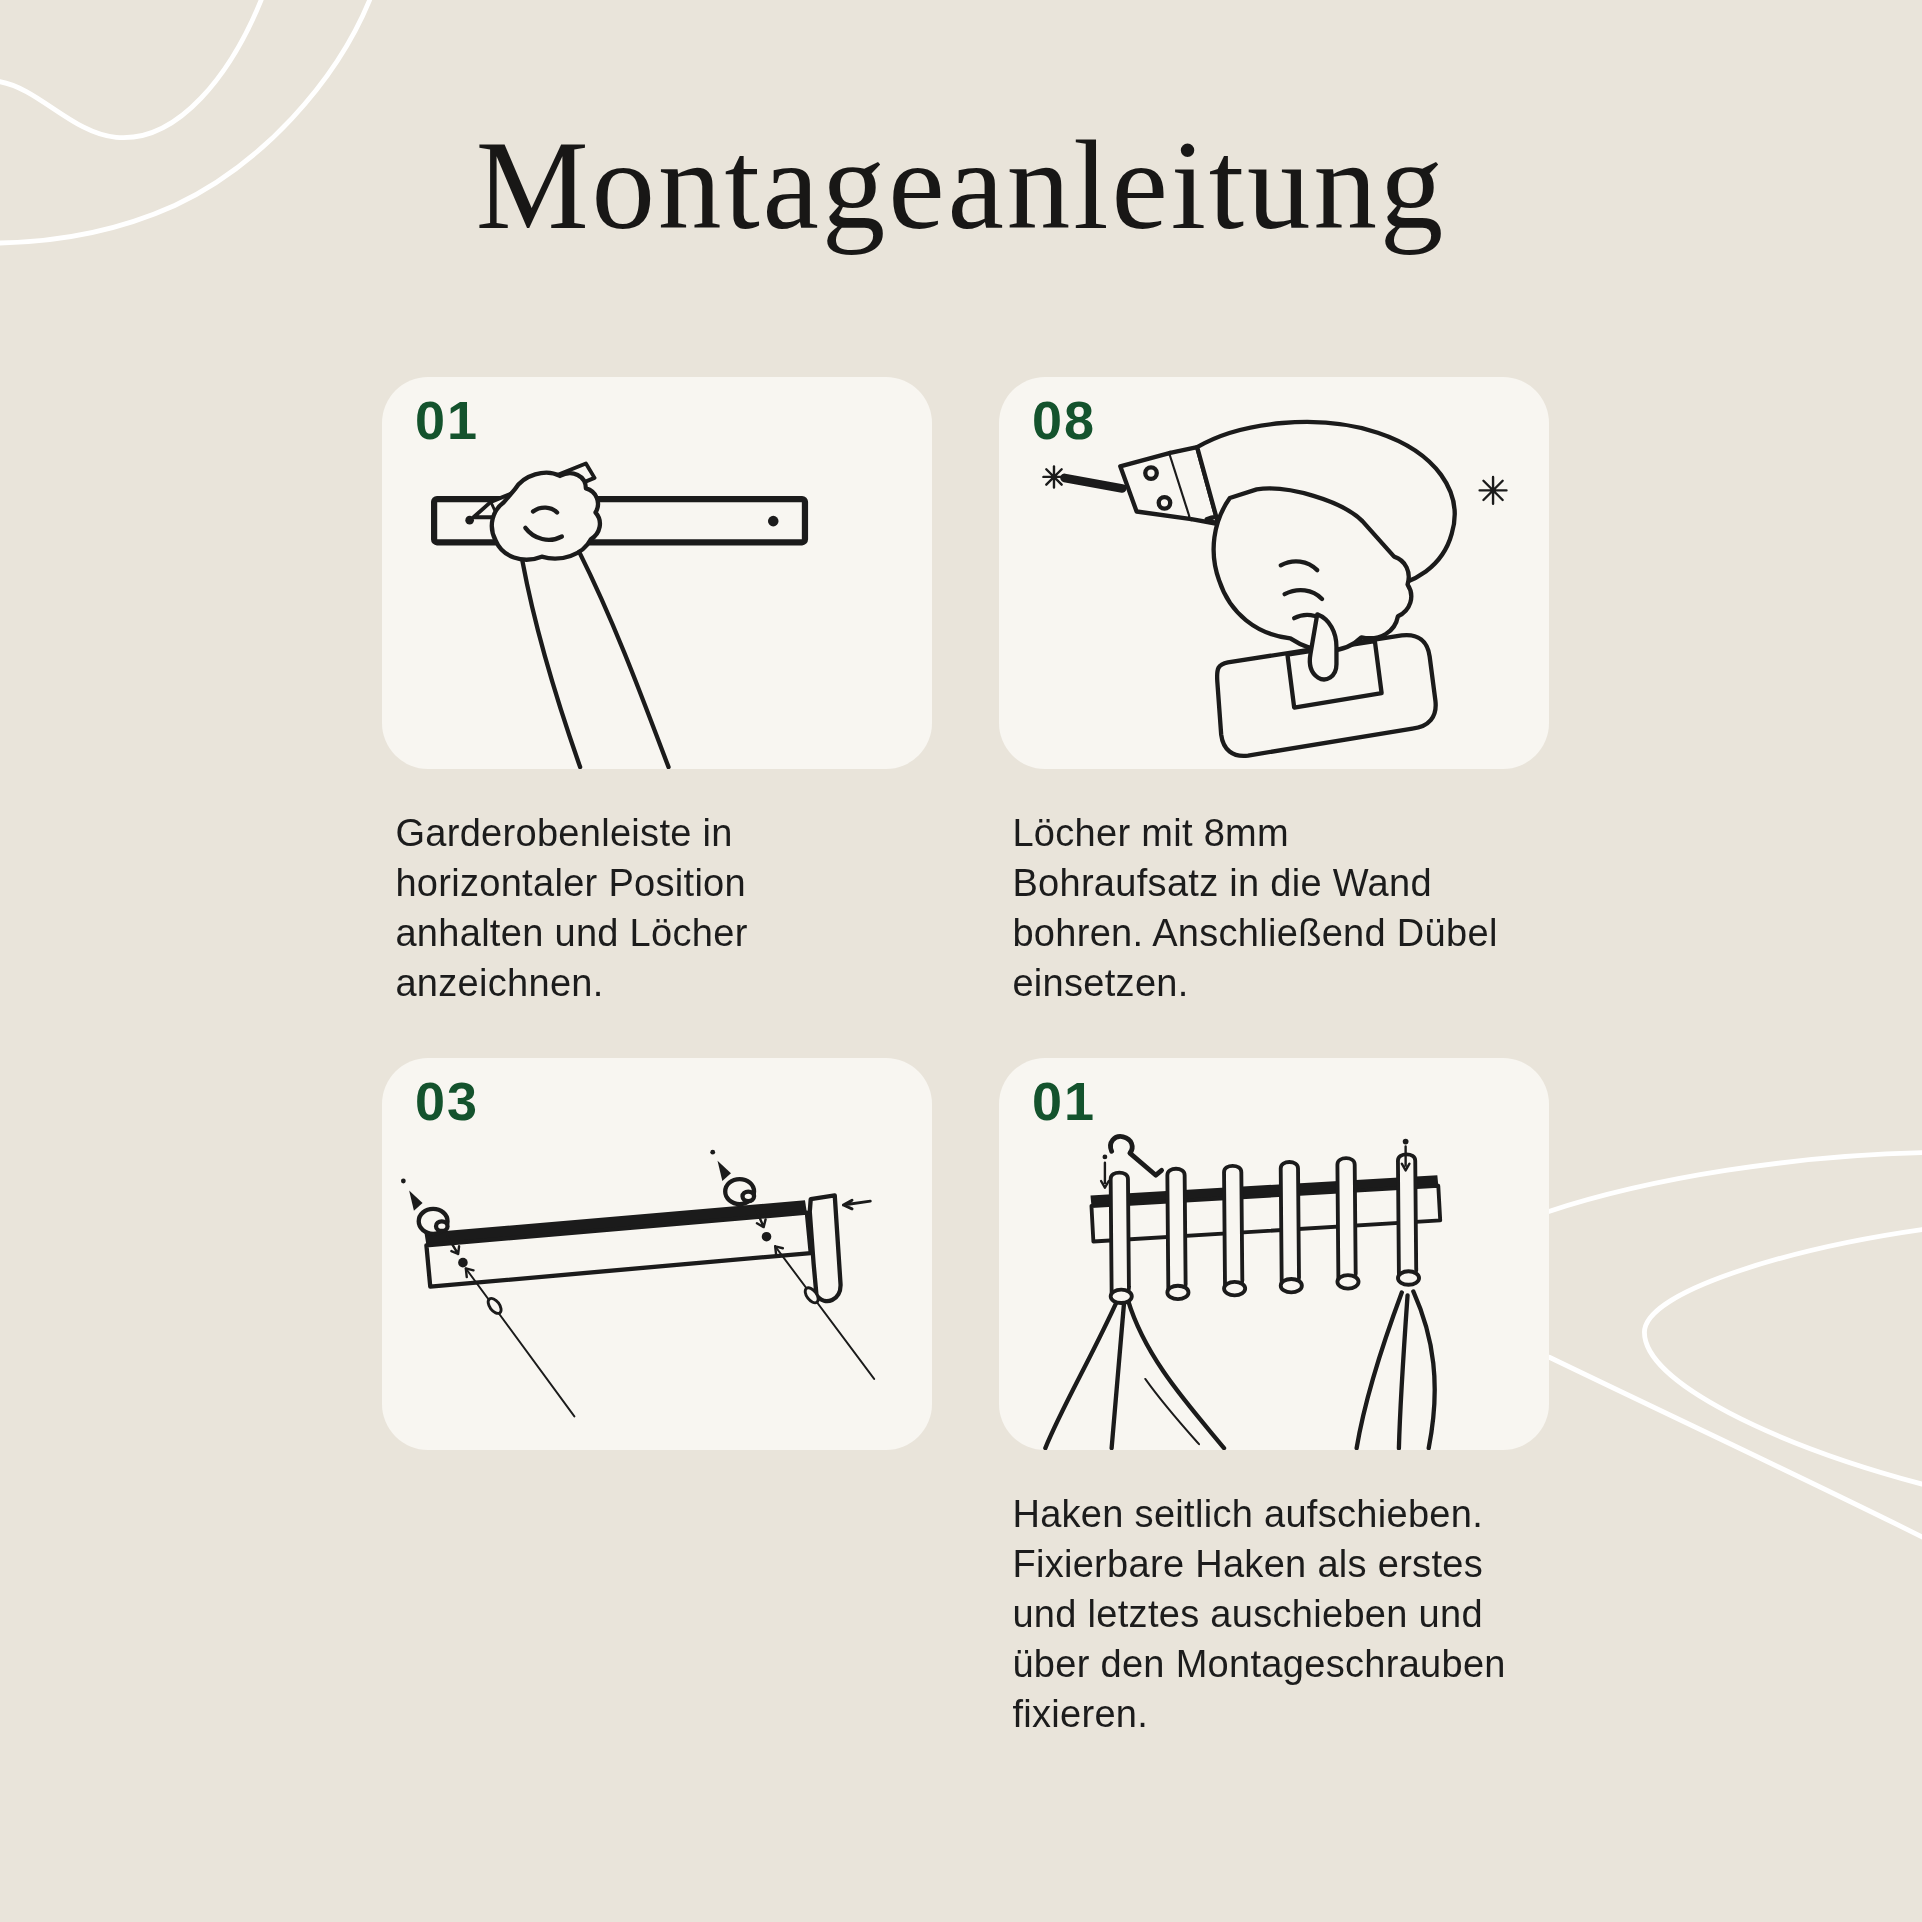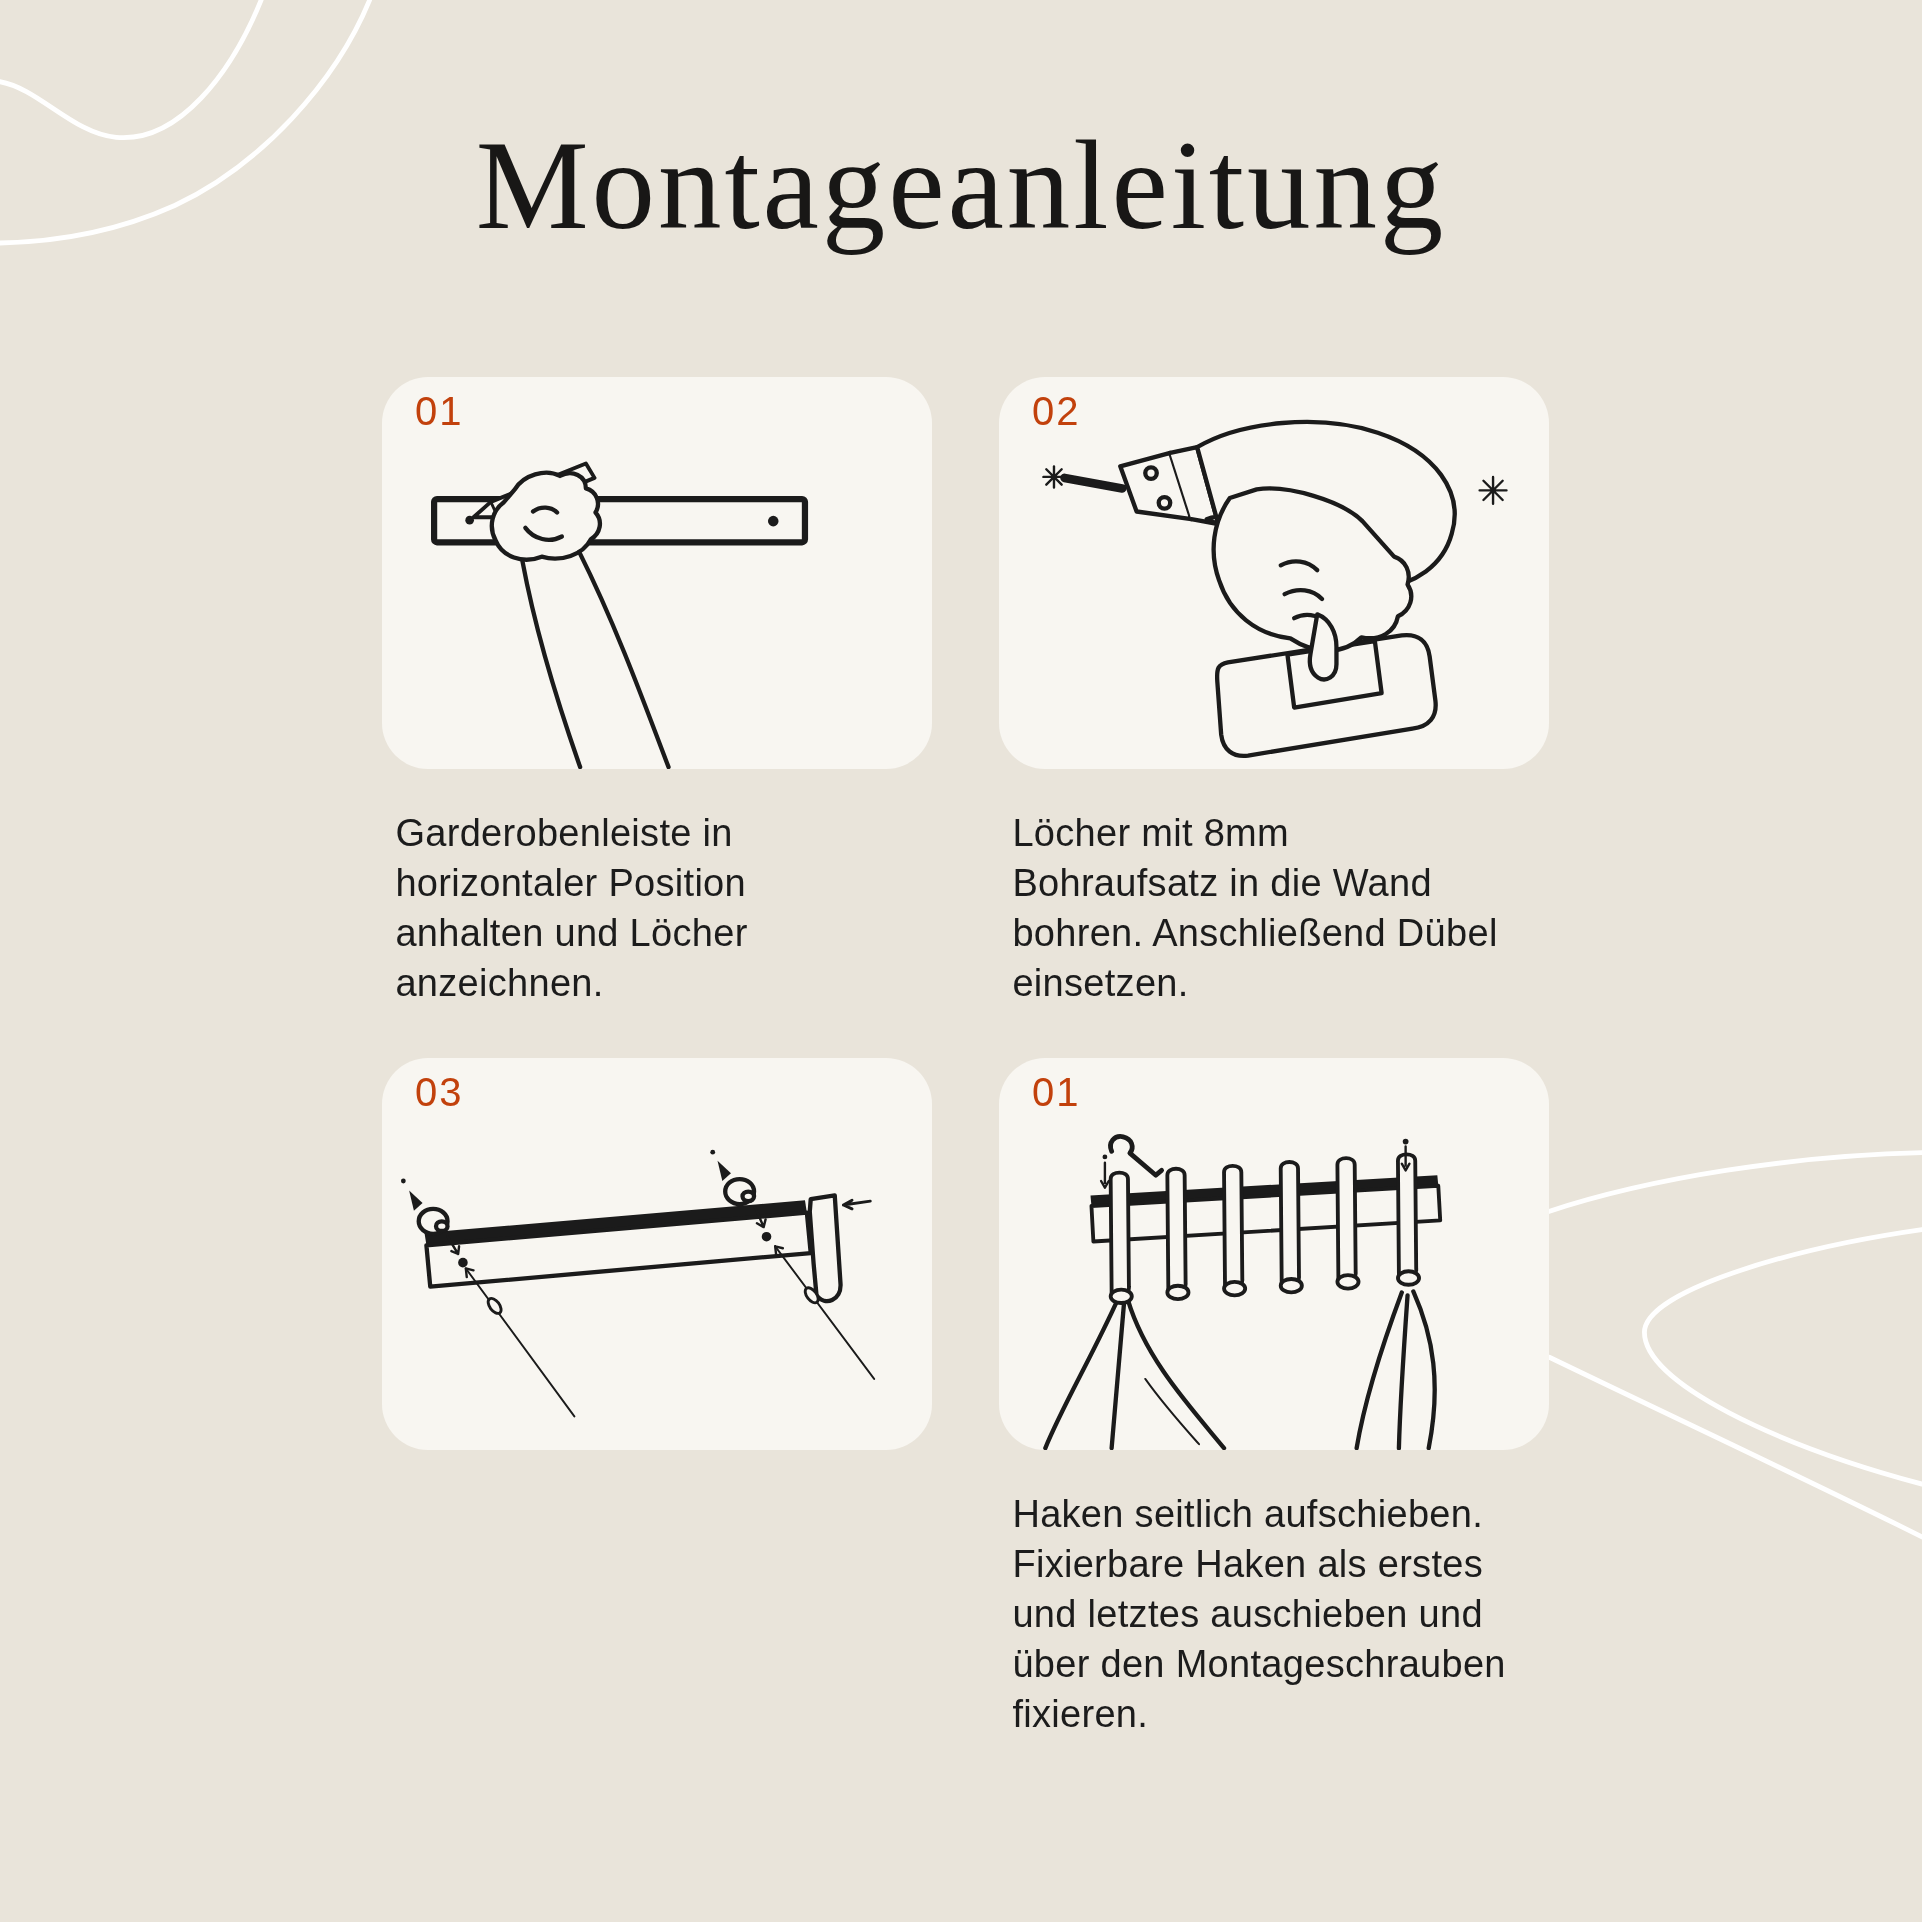--- a/index.html
+++ b/index.html
@@ -57,24 +57,24 @@
   .panel svg.illus {
     position: absolute;
     inset: 0;
     width: 100%;
     height: 100%;
   }
   .step-number {
     position: absolute;
     top: 11.5px;
     left: 33px;
-    font-size: 40px;
-    font-weight: 400;
+    font-size: 54px;
+    font-weight: 700;
     letter-spacing: 1.9px;
-    color: #c2410c;
+    color: #14532d;
     z-index: 2;
   }
   .caption {
     margin: 39px 0 0 0;
     padding-left: 13.4px;
     width: 615px;
     font-size: 38px;
     line-height: 50px;
     letter-spacing: 0.3px;
     color: #1C1C1C;
@@ -120,21 +120,21 @@
       </svg>
     </div>
     <p class="caption">Garderobenleiste in
 horizontaler Position
 anhalten und Löcher
 anzeichnen.</p>
   </section>
 
   <section class="step">
     <div class="panel">
-      <div class="step-number">02</div>
+      <div class="step-number">08</div>
       <svg class="illus" viewBox="0 0 572 408" preserveAspectRatio="xMidYMid meet">
         <g class="ink">
           <path d="M46,104 h22 M57,93 v22 M49,96 l16,16 M65,96 l-16,16" stroke-width="2.5"></path>
           <path d="M68,105 L128,116" stroke-width="9"></path>
           <path class="paper" d="M126,93 L178,79 L200,148 L143,140 Z"></path>
           <path class="paper" d="M178,79 L206,73 L228,153 L200,148"></path>
           <circle cx="158" cy="100" r="6"></circle>
           <circle cx="172" cy="131" r="6"></circle>
           <path class="paper" d="M206,73 C252,46 334,38 394,58 C454,78 484,120 471,163 C462,196 433,216 396,220 L338,226 C308,229 283,216 269,192 L252,165 C241,147 228,142 216,148 L228,153 Z"></path>
           <path d="M303,152 l2,24 M318,150 l2,24 M333,148 l2,24 M348,146 l2,24" stroke-width="3.5"></path>

